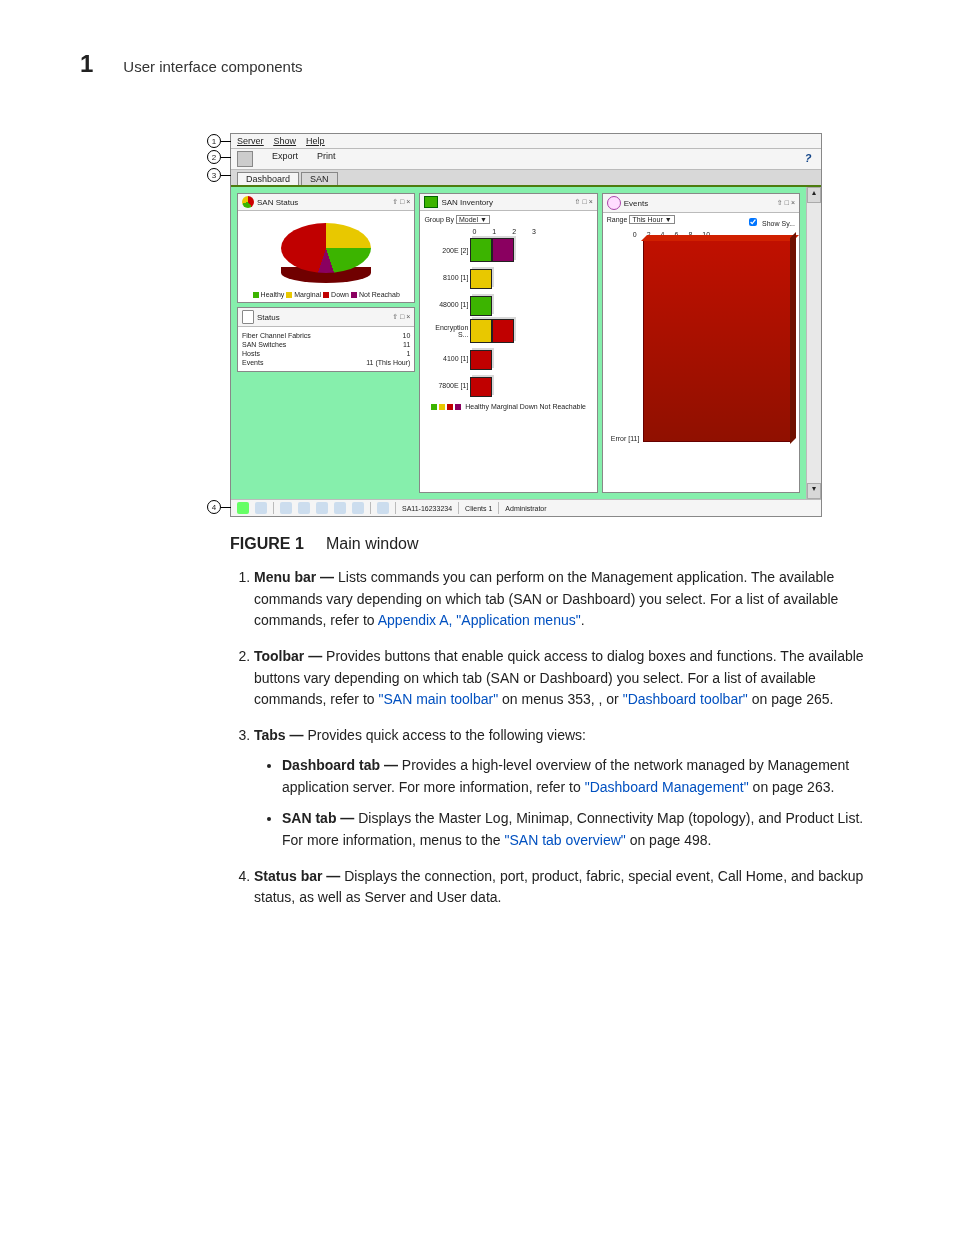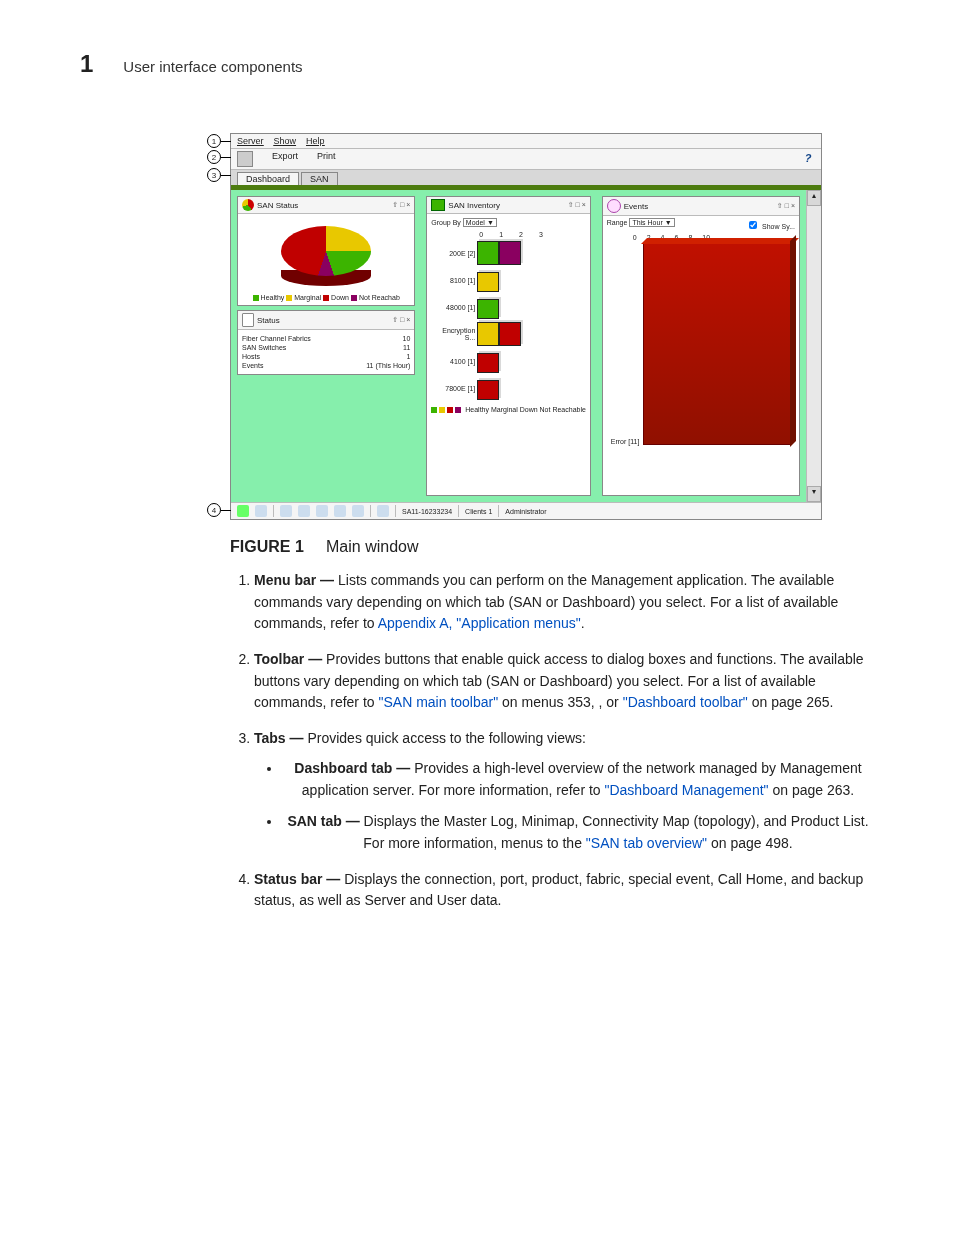--- a/index.html
+++ b/index.html
@@ -87,21 +87,21 @@
     text-align: center;
     color: #148;
     font-style: italic;
     font-weight: bold;
   }
   .tabs-row {
     background: #d8d8d8;
     padding: 2px 18px 0 6px;
     display: flex;
     gap: 2px;
-    border-bottom: 5px solid #4d7c0f;
+    border-bottom: 2px solid #4d7c0f;
   }
   .tab {
     background: #f5f5f5;
     border: 1px solid #888;
     border-bottom: none;
     padding: 1px 8px;
   }
   .tab.inactive { background: #d8d8d8; }
   .dash-area {
     background: #86efac;
@@ -207,21 +207,20 @@
   ol.desc-list > li {
     margin-bottom: 14px;
   }
   ol.desc-list ul {
     list-style: disc;
     margin-top: 8px;
     padding-left: 28px;
   }
   ol.desc-list ul li {
     margin-bottom: 10px;
-    text-align: center;
   }
   a.link { color: #0050c0; text-decoration: none; }
   .clip-icon {
     width:10px;height:12px;border:1px solid #888;background:#fff;border-radius:1px;
   }
   .pie-tiny{width:12px;height:12px;border-radius:50%;
     background:conic-gradient(#c00 0 40%,#3cb400 40% 70%,#e8c800 70% 100%);}
   .inv-icon{width:12px;height:10px;background:#3cb400;border:1px solid #060;}
   .clock-icon{width:12px;height:12px;border:1px solid #a4a;border-radius:50%;background:#fdf;}
 </style>
@@ -328,21 +327,21 @@
                 <span>1</span>
               </div>
           <div class="row">
                 <span>Events</span>
                 <span>11 (This Hour)</span>
               </div>
         </div>
       </div>
     </div>
 
-    <div class="column" style="flex:0.9;align-items:center;">
+    <div class="column" style="flex:0.9;">
       <div class="panel" style="flex:1;">
         <div class="panel-header">
           <span class="ph-left">
                 <span class="inv-icon"></span>
                 <span>SAN Inventory</span>
               </span>
           <span class="ph-btns">
                 <span>⇧</span>
                 <span>□</span>
                 <span>×</span>

